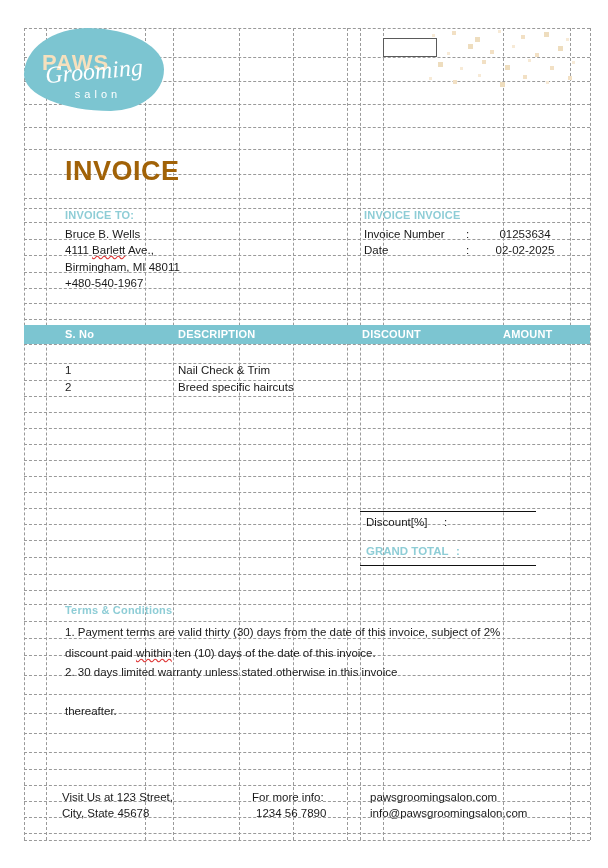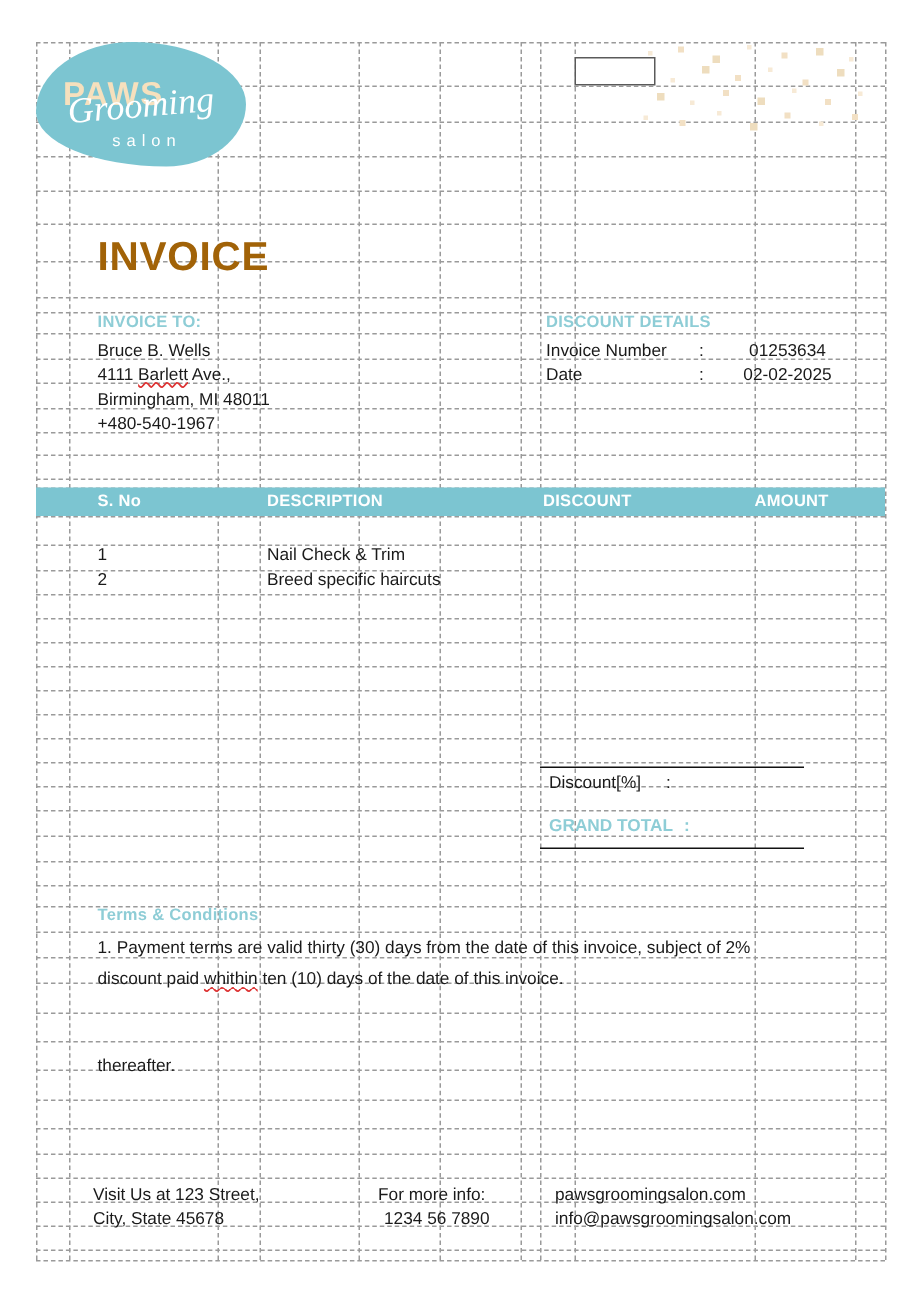--- a/index.html
+++ b/index.html
@@ -318,21 +318,21 @@
   <div class="empty-box"></div>
 
   <div class="abs invoice-title">INVOICE</div>
 
   <div class="abs section-head inv-to-head">INVOICE TO:</div>
   <div class="abs addr-line" style="top:228px">Bruce B. Wells</div>
   <div class="abs addr-line" style="top:244px"><span>4111 </span><span class="spellerr">Barlett</span><span> Ave.,</span></div>
   <div class="abs addr-line" style="top:261px">Birmingham, MI 48011</div>
   <div class="abs addr-line" style="top:277px">+480-540-1967</div>
 
-  <div class="abs section-head inv-det-head">DISCOUNT DETAILS</div>
+  <div class="abs section-head inv-det-head">INVOICE INVOICE</div>
   <div class="abs det-label" style="top:228px">Invoice Number</div>
   <div class="abs det-colon" style="top:228px">:</div>
   <div class="abs det-value" style="top:228px">01253634</div>
   <div class="abs det-label" style="top:244px">Date</div>
   <div class="abs det-colon" style="top:244px">:</div>
   <div class="abs det-value" style="top:244px">02-02-2025</div>
 
   <div class="table-head-bar"></div>
   <div class="th th-sno">S. No</div>
   <div class="th th-desc">DESCRIPTION</div>
@@ -347,20 +347,21 @@
   <div class="rule rule-top"></div>
   <div class="tot-label" style="top:516px">Discount[%]</div>
   <div class="tot-colon" style="top:516px">:</div>
   <div class="tot-label grand" style="top:545px">GRAND TOTAL</div>
   <div class="tot-colon grand" style="top:545px;left:456px">:</div>
   <div class="rule rule-bot"></div>
 
   <div class="abs section-head terms-head">Terms &amp; Conditions</div>
   <div class="abs terms-line" style="top:626px">1. Payment terms are valid thirty (30) days from the date of this invoice, subject of 2%</div>
   <div class="abs terms-line" style="top:647px"><span>discount paid </span><span class="spellerr">whithin</span><span> ten (10) days of the date of this invoice.</span></div>
+  <div class="abs terms-line" style="top:666px">2. 30 days limited warranty unless stated otherwise in this invoice</div>
   <div class="abs terms-line" style="top:705px">thereafter.</div>
 
   <div class="foot foot-a" style="top:791px">Visit Us at 123 Street,</div>
   <div class="foot foot-a" style="top:807px">City, State 45678</div>
   <div class="foot foot-b" style="top:791px">For more info:</div>
   <div class="foot foot-b" style="top:807px;left:256px">1234 56 7890</div>
   <div class="foot foot-c" style="top:791px">pawsgroomingsalon.com</div>
   <div class="foot foot-c" style="top:807px">info@pawsgroomingsalon.com</div>
 
 </div>

